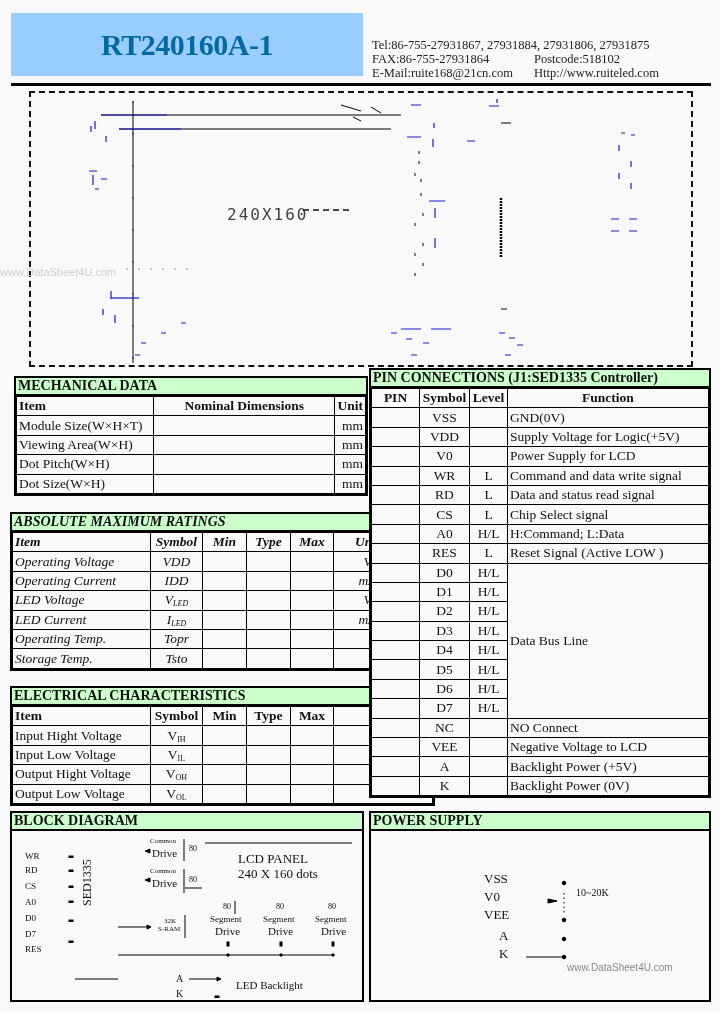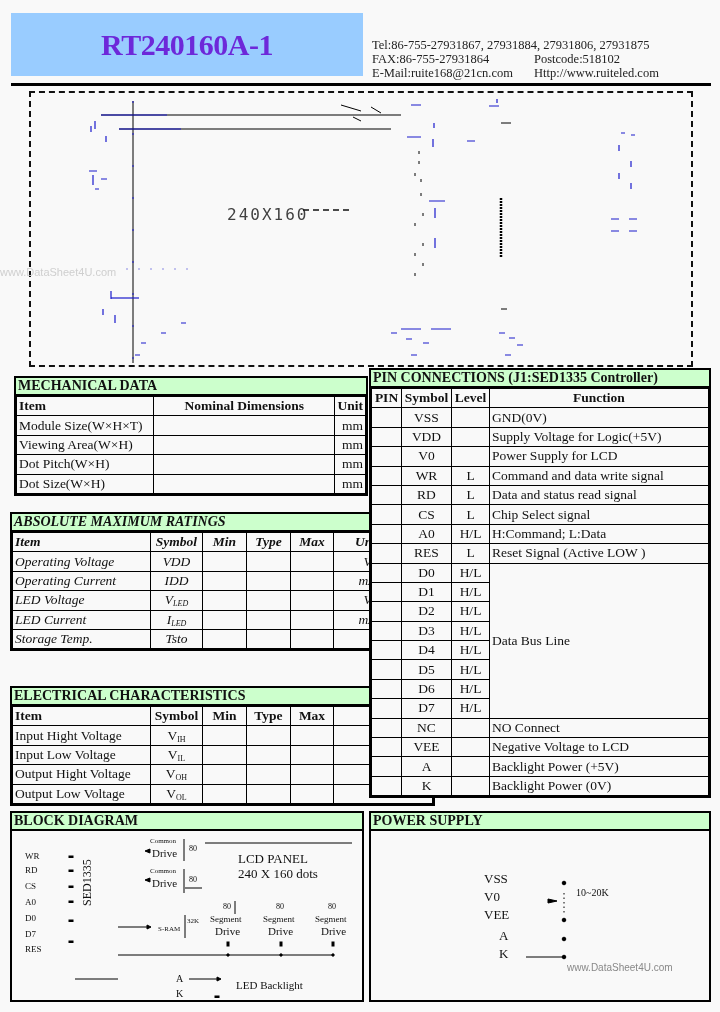--- a/index.html
+++ b/index.html
@@ -1,21 +1,21 @@
 <!DOCTYPE html>
 <html><head>
 <meta charset="utf-8">
 <style>
   * { box-sizing: border-box; margin: 0; padding: 0; }
   html, body { width: 720px; height: 1012px; background: #f9f9f9; overflow: hidden; }
   body { position: relative; font-family: "Liberation Serif", "DejaVu Serif", serif; color: #111; }
 
   .title-box { position: absolute; left: 11px; top: 13px; width: 352px; height: 63px; background: #99ccff;
     display: flex; align-items: center; justify-content: center; }
-  .title-box h1 { font-size: 30px; font-weight: bold; letter-spacing: -0.5px; color: #6d28d9; }
+  .title-box h1 { font-size: 30px; font-weight: bold; letter-spacing: -0.5px; color: #0369a1; }
   .contact { position: absolute; left: 372px; top: 38px; font-size: 12.5px; line-height: 14px; color: #222; }
   .contact .row { white-space: nowrap; display: flex; }
   .contact .c1 { width: 162px; }
   .rule { position: absolute; left: 11px; top: 83px; width: 700px; height: 3px; background: #000; }
 
   .drawing { position: absolute; left: 29px; top: 91px; width: 664px; height: 276px; border: 2px dashed #111; }
   .drawing svg { position: absolute; left: 0; top: 0; }
   .watermark-left { position: absolute; left: 0; top: 266px; font-family: "Liberation Sans", sans-serif; font-size: 11px; color: #cfcfcf; }
 
   .panel { position: absolute; border: 2px solid #000; background: #f9f9f9; }
@@ -161,20 +161,28 @@
         </tr>
     <tr>
           <td class="l">LED Current</td>
           <td class="c"><span>I</span><sub>LED</sub></td>
           <td></td>
           <td></td>
           <td></td>
           <td class="c">mA</td>
         </tr>
     <tr>
+          <td class="l">Operating Temp.</td>
+          <td class="c"><span>Topr</span><sub></sub></td>
+          <td></td>
+          <td></td>
+          <td></td>
+          <td class="c"></td>
+        </tr>
+    <tr>
           <td class="l">Storage Temp.</td>
           <td class="c"><span>Tsto</span><sub></sub></td>
           <td></td>
           <td></td>
           <td></td>
           <td class="c"></td>
         </tr>
   </tbody>
     </table>
 </div>
@@ -225,21 +233,21 @@
         </tr>
   </tbody>
     </table>
 </div>
 
 <div class="panel" style="left:369px; top:368px; width:342px;">
   <div class="panel-header">PIN CONNECTIONS (J1:SED1335 Controller)</div>
   <table>
     <tbody>
         <tr>
-      <th class="c" style="width:30px">PIN</th>
+      <th class="c" style="width:48px">PIN</th>
       <th class="c" style="width:50px">Symbol</th>
       <th class="c" style="width:38px">Level</th>
       <th class="c">Function</th>
     </tr>
     <tr>
           <td></td>
           <td class="c">VSS</td>
           <td class="c"></td>
           <td class="l">GND(0V)</td>
         </tr>
@@ -397,21 +405,21 @@
     <span style="left:13px;top:113px;">RES</span>
     <span style="left:68px;top:75px;font-size:12px;transform:rotate(-90deg);transform-origin:left top;">SED1335</span>
     <span style="left:138px;top:6px;font-size:7px;">Common</span>
     <span style="left:140px;top:16px;font-size:11px;">Drive</span>
     <span style="left:138px;top:36px;font-size:7px;">Common</span>
     <span style="left:140px;top:46px;font-size:11px;">Drive</span>
     <span style="left:177px;top:13px;font-size:8px;">80</span>
     <span style="left:177px;top:44px;font-size:8px;">80</span>
     <span style="left:226px;top:20px;font-size:13px;">LCD PANEL</span>
     <span style="left:226px;top:35px;font-size:13px;">240 X 160 dots</span>
-    <span style="left:152px;top:86px;font-size:7px;margin-left:23px;">32K</span>
+    <span style="left:152px;top:86px;font-size:7px;">32K</span>
     <span style="left:146px;top:94px;font-size:7px;">S-RAM</span>
     <span style="left:211px;top:71px;font-size:8px;">80</span>
     <span style="left:264px;top:71px;font-size:8px;">80</span>
     <span style="left:316px;top:71px;font-size:8px;">80</span>
     <span style="left:198px;top:83px;font-size:9px;">Segment</span>
     <span style="left:251px;top:83px;font-size:9px;">Segment</span>
     <span style="left:303px;top:83px;font-size:9px;">Segment</span>
     <span style="left:203px;top:94px;font-size:11px;">Drive</span>
     <span style="left:256px;top:94px;font-size:11px;">Drive</span>
     <span style="left:309px;top:94px;font-size:11px;">Drive</span>

